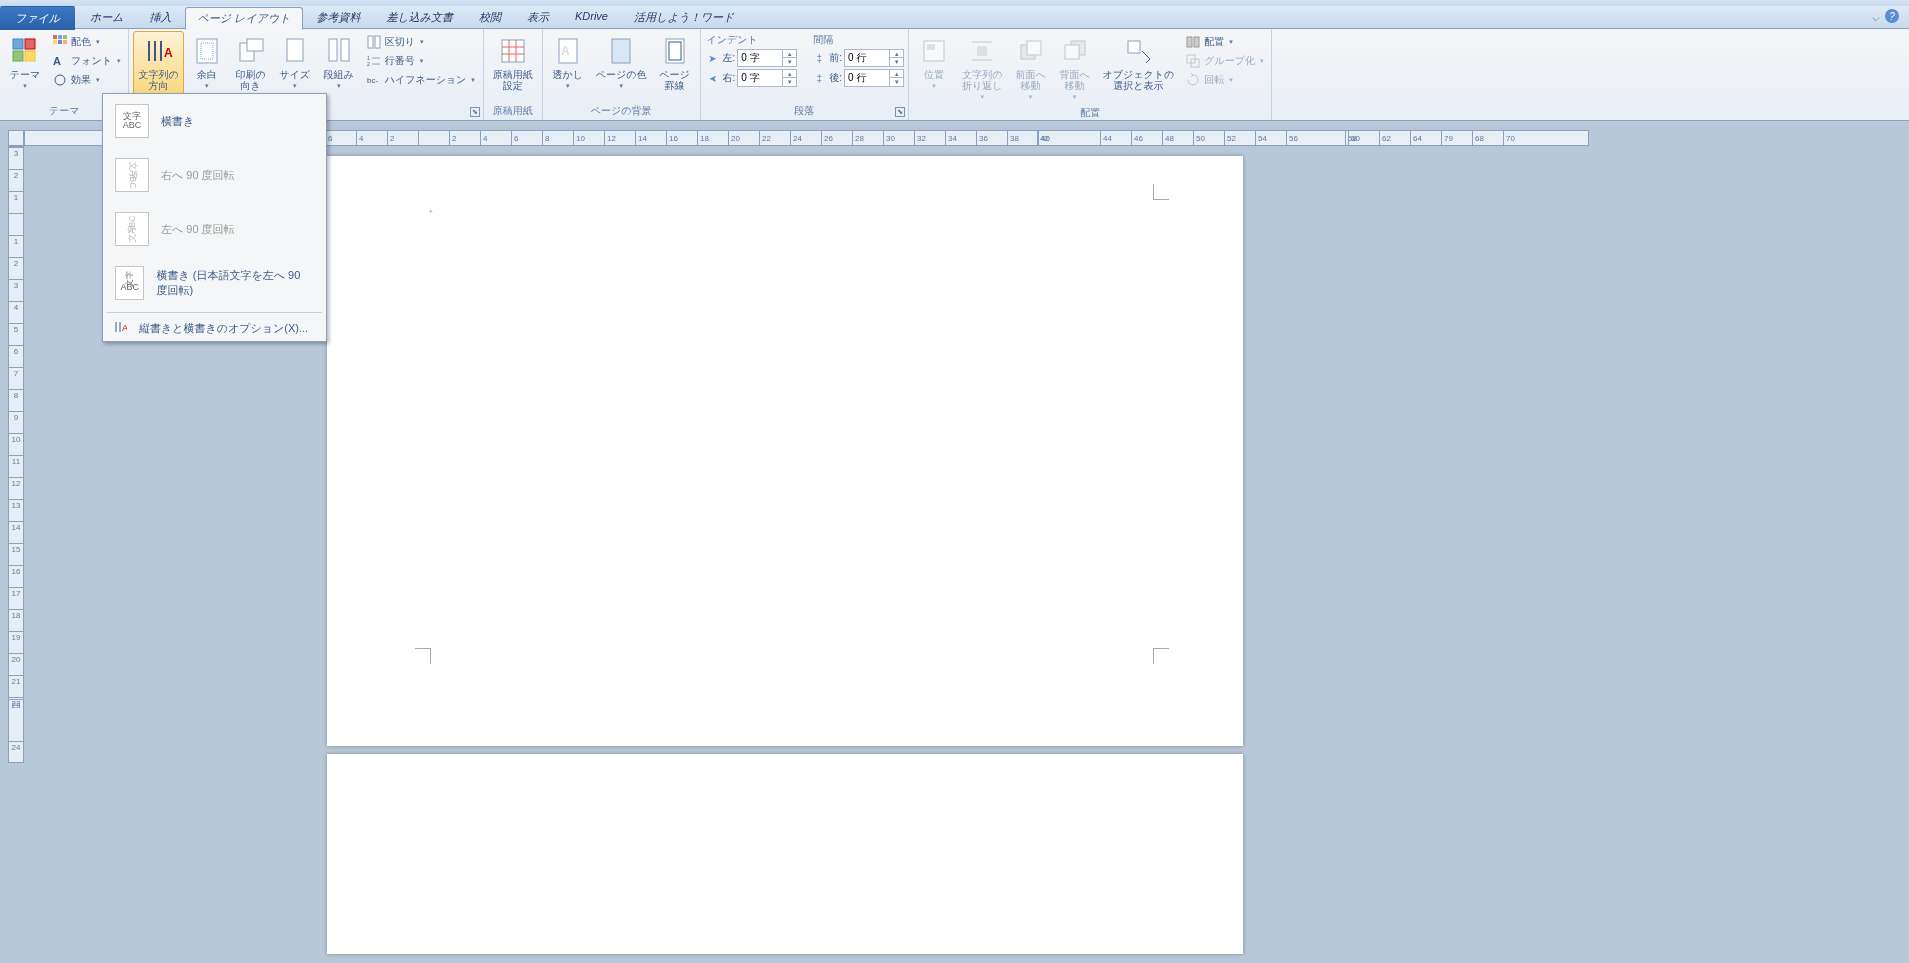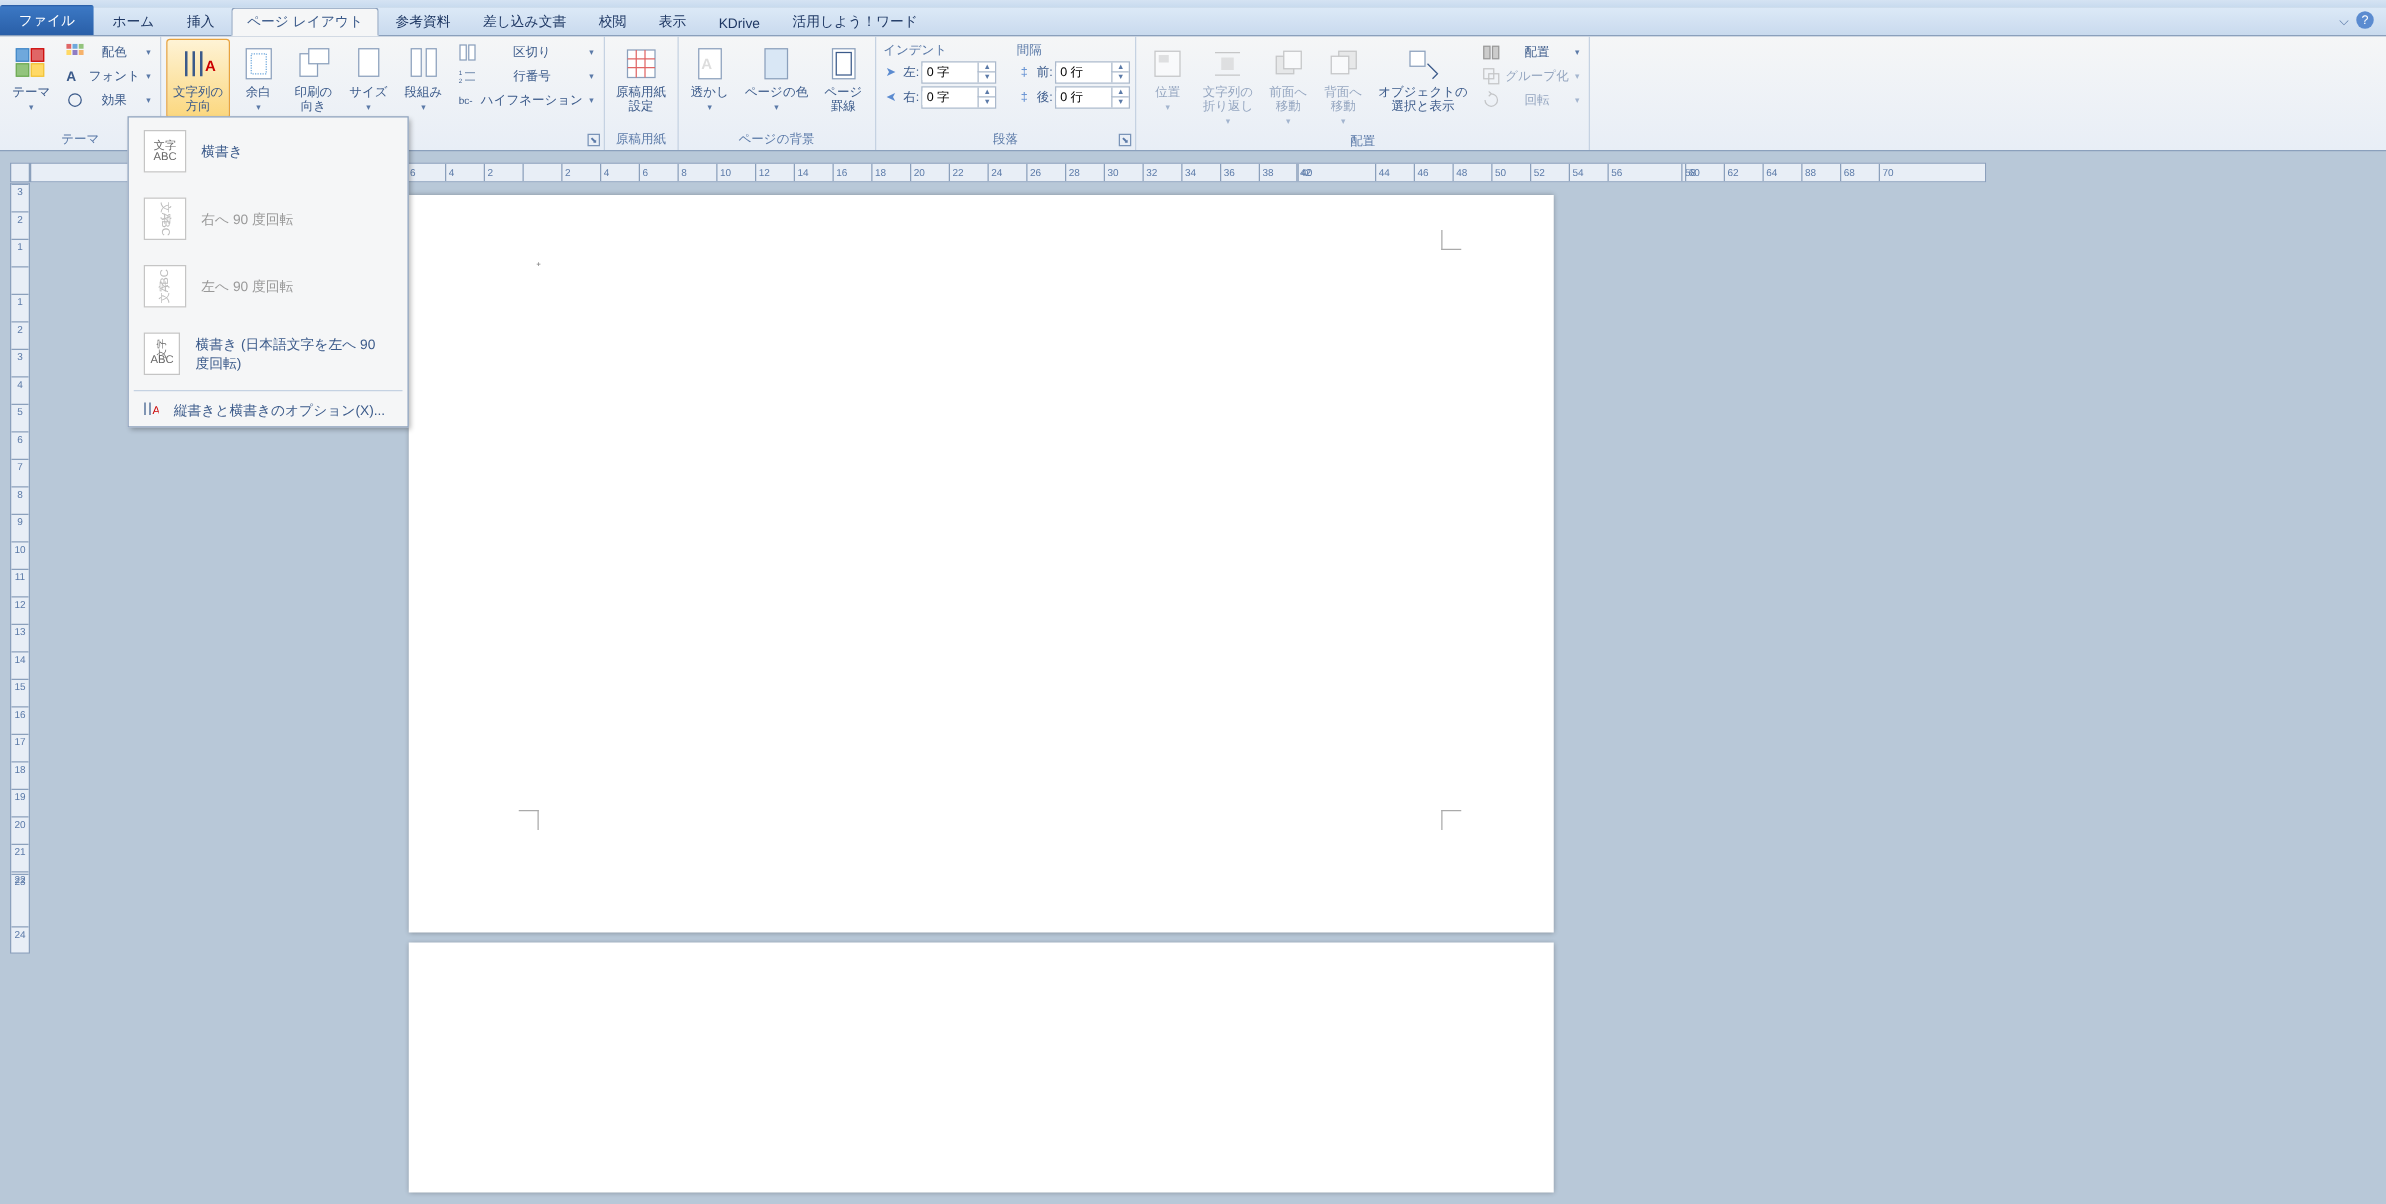--- a/index.html
+++ b/index.html
@@ -2,42 +2,42 @@
 <html><head>
 <meta charset="utf-8">
 <style>
 * { margin: 0; padding: 0; box-sizing: border-box; font-family: "Meiryo UI", "MS PGothic", sans-serif; }
 body { background: #b8c8d8; overflow: hidden; width: 1909px; height: 963px; position: relative; }
 
 
 .title-bar { height: 6px; background: linear-gradient(to bottom, #d5e3f3, #c7daee); }
 
 
-.tab-strip { height: 23px; background: linear-gradient(to bottom, #dce9f7, #c9daee); display: flex; align-items: flex-end; border-bottom: 1px solid #8ba0bc; position: relative; }
+.tab-strip { height: 23px; background: linear-gradient(to bottom, #dce9f7, #c9daee); display: flex; align-items: flex-start; border-bottom: 1px solid #8ba0bc; position: relative; font-style: italic; }
 .tab { padding: 3px 12px; font-size: 11px; color: #1f3864; cursor: pointer; border: 1px solid transparent; border-bottom: none; }
 .tab.file { background: linear-gradient(to bottom, #3b78c4, #2a5fa8); color: #fff; padding: 4px 14px; border-radius: 2px 2px 0 0; margin-right: 2px; }
 .tab.active { background: #f5f6f7; border: 1px solid #8ba0bc; border-bottom: 1px solid #f5f6f7; border-radius: 3px 3px 0 0; position: relative; top: 1px; color: #3b5a8a; }
 .help-icon { position: absolute; right: 10px; top: 3px; width: 14px; height: 14px; background: #5b8bd0; border-radius: 50%; color: #fff; font-size: 10px; display: flex; align-items: center; justify-content: center; }
 .caret-icon { position: absolute; right: 30px; top: 6px; font-size: 10px; color: #5b7aa8; }
 
 
 .ribbon { height: 92px; background: linear-gradient(to bottom, #f5f6f7, #e8eef6); border-bottom: 1px solid #8ba0bc; display: flex; }
 .group { border-right: 1px solid #c5d2e2; display: flex; flex-direction: column; padding: 2px 4px 0 4px; position: relative; }
 .group-body { flex: 1; display: flex; align-items: flex-start; gap: 2px; }
 .group-label { font-size: 10px; color: #5b7aa8; text-align: center; padding: 1px 0 2px 0; }
 .dialog-launcher { position: absolute; right: 3px; bottom: 3px; width: 10px; height: 10px; border: 1px solid #7a94b8; font-size: 7px; color: #5b7aa8; display: flex; align-items: center; justify-content: center; }
 
 .big-btn { display: flex; flex-direction: column; align-items: center; justify-content: flex-start; padding: 3px 4px; min-width: 40px; font-size: 10px; color: #3b5a8a; gap: 2px; border: 1px solid transparent; border-radius: 3px; }
 .big-btn.active { background: linear-gradient(to bottom, #fef3d5, #fbd77e); border: 1px solid #e8a33d; }
 .big-btn .icon { width: 32px; height: 32px; display: flex; align-items: center; justify-content: center; }
 .big-btn .lbl { text-align: center; line-height: 1.1; }
 .big-btn .dd { font-size: 7px; color: #5b7aa8; }
 
 .small-col { display: flex; flex-direction: column; gap: 1px; padding-top: 2px; }
-.small-btn { display: flex; align-items: center; font-size: 10px; color: #3b5a8a; padding: 1px 4px; gap: 3px; white-space: nowrap; justify-content: space-between; }
+.small-btn { display: flex; align-items: center; font-size: 10px; color: #3b5a8a; padding: 1px 4px; gap: 3px; white-space: nowrap; }
 .small-btn .icon { width: 16px; height: 16px; display: inline-flex; align-items: center; justify-content: center; }
 .small-btn .dd { font-size: 7px; color: #5b7aa8; margin-left: 2px; }
 
 .indent-grid { display: flex; flex-direction: column; padding-top: 2px; }
 .indent-title { font-size: 10px; color: #5b7aa8; padding-left: 2px; }
 .indent-row { display: flex; align-items: center; gap: 2px; font-size: 10px; color: #3b5a8a; margin-top: 2px; }
 .indent-row .icon { width: 16px; height: 14px; display: inline-flex; align-items: center; justify-content: center; color: #5b8bd0; }
 .spinner { display: flex; align-items: center; border: 1px solid #abb9cc; background: #fff; height: 18px; }
 .spinner input { border: none; width: 44px; font-size: 10px; padding: 0 3px; outline: none; }
 .spinner .spin-btns { display: flex; flex-direction: column; }
@@ -525,21 +525,21 @@
       <div class="tick" style="left: 1106px;">46</div>
       <div class="tick" style="left: 1137px;">48</div>
       <div class="tick" style="left: 1168px;">50</div>
       <div class="tick" style="left: 1199px;">52</div>
       <div class="tick" style="left: 1230px;">54</div>
       <div class="tick" style="left: 1261px;">56</div>
       <div class="tick" style="left: 1320px;">58</div>
       <div class="tick" style="left: 1323px;">60</div>
       <div class="tick" style="left: 1354px;">62</div>
       <div class="tick" style="left: 1385px;">64</div>
-      <div class="tick" style="left: 1416px;">88</div>
+      <div class="tick" style="left: 1416px;">79</div>
       <div class="tick" style="left: 1447px;">68</div>
       <div class="tick" style="left: 1478px;">70</div>
     </div>
   </div>
 
 <div class="ruler-v" id="vticks">
     <div class="tick" style="top: 0px;">3</div>
     <div class="tick" style="top: 22px;">2</div>
     <div class="tick" style="top: 44px;">1</div>
     <div class="tick" style="top: 66px;"></div>

